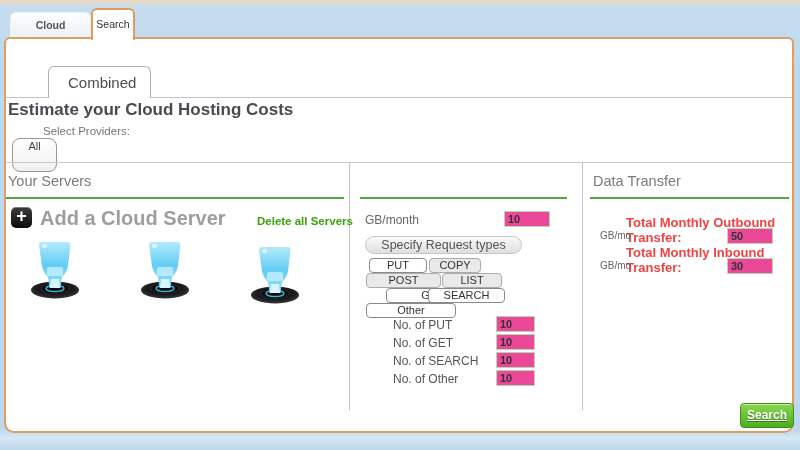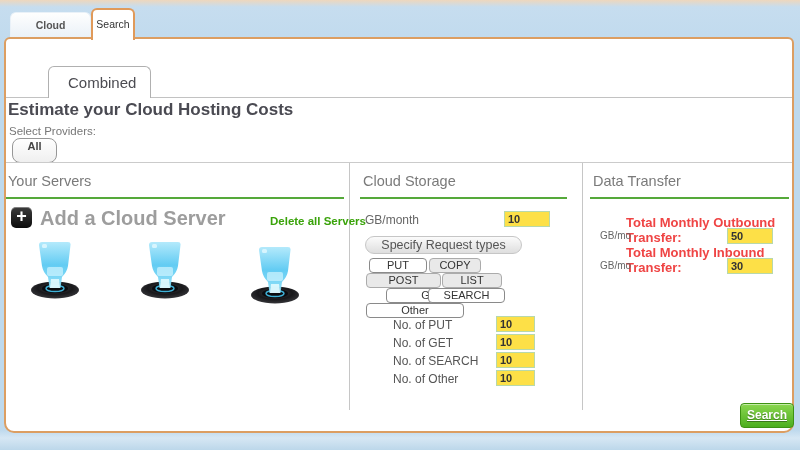--- a/index.html
+++ b/index.html
@@ -30,68 +30,68 @@
   }
   .panel * { position:absolute; }
   .tab-combined {
     left:42px; top:27px; width:103px; height:32px; line-height:32px;
     background:#fff; border:1px solid #b0b0b0; border-bottom:none;
     border-radius:6px 6px 0 0; padding-left:19px; font-size:15px; color:#4c4c52;
     z-index:2; cursor:pointer;
   }
   .tabline { left:0; top:58px; width:100%; height:1px; background:#c2c2c2; }
   .page-heading { left:2px; top:61px; font-size:17px; font-weight:bold; color:#4a4a52; }
-  .lbl { font-size:11.5px; color:#777; }
+  .lbl { font-size:11.5px; color:#777;margin-left:34px; }
   .sel-prov { left:3px; top:86px; }
   .all-btn {
-    left:6px; top:99px; width:45px; height:25px; line-height:15px;
+    left:6px; top:99px; width:45px; height:34px; line-height:15px;
     background:linear-gradient(180deg,#fff,#efefef); border:1px solid #979797;
-    border-radius:8px; font-size:11px; font-weight:bold; color:#444; text-align:center; cursor:pointer;
+    border-radius:8px; font-size:11px; font-weight:normal; color:#444; text-align:center; cursor:pointer;
   }
   .hsep { left:0; top:123px; width:100%; height:1px; background:#cbcbcb; }
   .vdiv { top:124px; width:1px; height:247px; background:#c6c6c6; }
   .vdiv1 { left:343px; } .vdiv2 { left:576px; }
   .sec-title { font-size:14.5px; color:#7a7a7a; }
   .greenline { height:2px; background:#55a93a; top:158px; }
   
   .plus-btn {
     left:5px; top:168px; width:21px; height:21px; border-radius:5px;
     background:linear-gradient(180deg,#3c3c3c,#0c0c0c); color:#fff;
     font-size:18px; font-weight:bold; line-height:19px; text-align:center; cursor:pointer;
     box-shadow:inset 0 1px 0 rgba(255,255,255,.35);
   }
   .add-label { left:34px; top:168px; font-size:20px; font-weight:bold; color:#9d9d9d; }
-  .del-link { left:264px; top:176px; font-size:11.5px; font-weight:bold; color:#3aa30a; cursor:pointer; }
+  .del-link { left:251px; top:176px; font-size:11.5px; font-weight:bold; color:#3aa30a; cursor:pointer; }
   .server { top:200px; width:58px; height:60px; cursor:pointer; }
   .srv1 { left:20px; } .srv2 { left:130px; } .srv3 { left:240px; top:205px; }
   
   .inp {
     border:1px solid #b7d8ab; height:16px; font-family:"Liberation Sans",sans-serif;
-    font-size:11px; font-weight:bold; color:#333; padding:0 3px; background:#fde047;
+    font-size:11px; font-weight:bold; color:#333; padding:0 3px; background:#ec4899;
   }
   .gb-month { left:359px; top:174px; font-size:12px; color:#666; }
   .inp-gb { left:498px; top:172px; width:46px; }
   .specify-btn {
     left:359px; top:197px; width:157px; height:18px; line-height:16px;
     background:linear-gradient(180deg,#fbfbfb,#dedede); border:1px solid #c6c6c6;
     border-radius:9px; font-size:12.5px; color:#555; text-align:center; cursor:pointer;
   }
   .rt-btn {
     height:15px; line-height:13px; border:1px solid #ababab; background:#e9e9e9;
     border-radius:4px; font-size:11px; color:#333; text-align:center; cursor:pointer;
     font-family:"Liberation Sans",sans-serif;
   }
   .rt-btn.selected { background:#fff; border-color:#8a8a8a; }
   .rt-put    { left:363px; top:219px; width:58px; }
   .rt-copy   { left:423px; top:219px; width:52px; }
   .rt-post   { left:360px; top:234px; width:75px; }
   .rt-list   { left:436px; top:234px; width:60px; }
   .rt-get    { left:380px; top:249px; width:61px;padding-left:32px; }
   .rt-search { left:422px; top:249px; width:77px; }
-  .rt-other  { left:360px; top:264px; width:98px; }
+  .rt-other  { left:360px; top:264px; width:90px; }
   .cnt-lbl { left:387px; font-size:12px; color:#555; }
   .cnt-inp { left:490px; width:39px; }
   .r1{top:279px}.r2{top:297px}.r3{top:315px}.r4{top:333px}
   .ri1{top:277px}.ri2{top:295px}.ri3{top:313px}.ri4{top:331px}
   
   .sec3-title{ left:587px; top:134px; }
   .xfer-lbl { left:584px; font-size:13px; font-weight:bold; color:#ef4444;margin-left:36px; }
   .xfer-unit { left:594px; font-size:10px; color:#666; }
   .xo{top:176px}.xu1{top:191px}.xi{top:206px}.xu2{top:221px}
   .inp-out { left:721px; top:189px; width:46px; }
@@ -168,21 +168,20 @@
       <ellipse cx="29" cy="51" rx="24" ry="8.5" fill="url(#bs)"></ellipse>
       <ellipse cx="29" cy="49.5" rx="13" ry="4.5" fill="#0c0c10"></ellipse>
       <ellipse cx="29" cy="49.5" rx="9" ry="3" fill="none" stroke="#45c4ee" stroke-width="1.4" opacity="0.9"></ellipse>
       <path d="M13 6 Q13 3 16 3 L42 3 Q45 3 44.5 6 L42 27 Q41 33 36 38 L34.5 49 L23.5 49 L22 38 Q17 33 16 27 Z" fill="url(#tw)" opacity="0.93"></path>
       <rect x="21" y="28" width="16" height="9" rx="2" fill="#c9f2fd" opacity="0.75"></rect>
       <path d="M25 40 L33 40 L34 49 L24 49 Z" fill="#e8fbff" opacity="0.85"></path>
       <rect x="16" y="5" width="5" height="4" rx="1.5" fill="#e4f9ff" opacity="0.8"></rect>
     </svg>
   </div>
 
-  <div class="sec-title" style="left:357px;top:134px;">Cloud Storage</div>
   <div class="greenline" style="left:354px;width:207px;"></div>
   <div class="gb-month">GB/month</div>
   <input class="inp inp-gb" value="10" style="">
   <div class="specify-btn">Specify Request types</div>
 
   <button class="rt-btn rt-put selected">PUT</button>
   <button class="rt-btn rt-copy">COPY</button>
   <button class="rt-btn rt-post">POST</button>
   <button class="rt-btn rt-list">LIST</button>
   <button class="rt-btn rt-get selected">GET</button>

